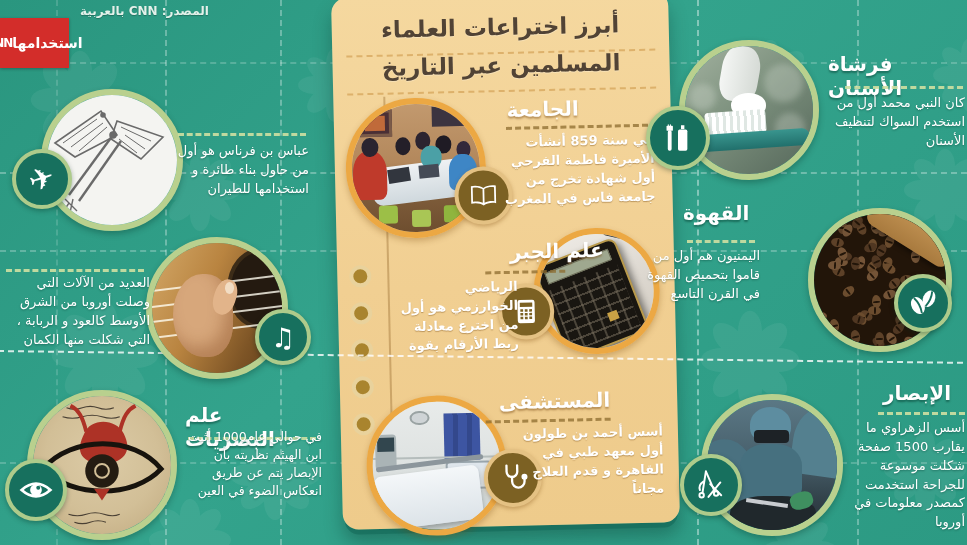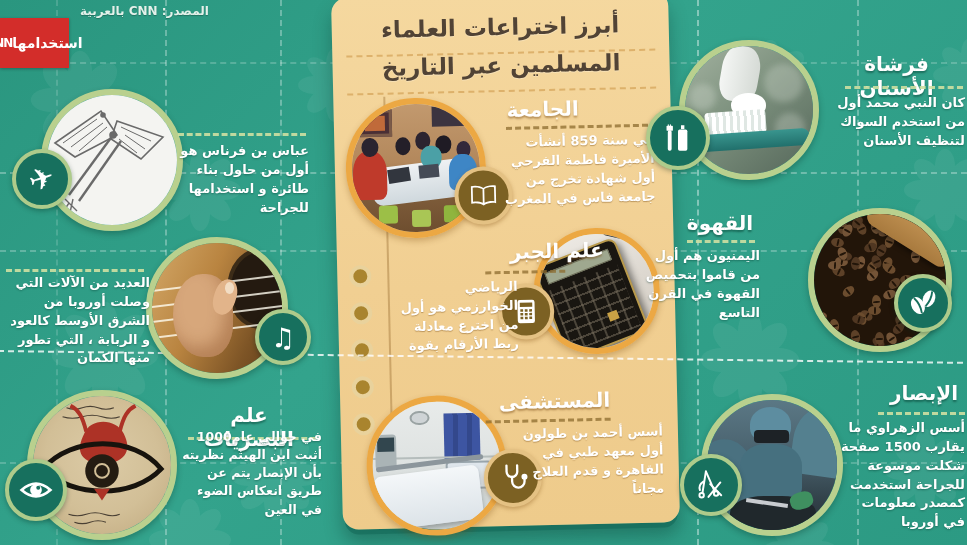--- a/index.html
+++ b/index.html
@@ -43,24 +43,24 @@
 
   
   .pc { position:absolute; border-radius:50%; overflow:hidden; }
   .ring-orange { border:6px solid #eca843; box-shadow:0 3px 6px rgba(120,70,10,.3); }
   .ring-green  { border:6px solid #b9d08e; box-shadow:0 3px 6px rgba(0,40,30,.3); z-index:4; }
   .ic { position:absolute; border-radius:50%; display:flex; align-items:center; justify-content:center; }
   .ic-brown { background:#7c6123; border:4px solid #e4c183; box-shadow:0 2px 4px rgba(120,70,10,.35); }
   .ic-green { background:#17705e; border:4px solid #aecb8b; box-shadow:0 2px 5px rgba(0,40,30,.35); z-index:5; }
 
   
-  .g-title { position:absolute; z-index:4; color:#fff; font-weight:bold; font-size:20px; text-align:center;
+  .g-title { position:absolute; z-index:4; color:#fff; font-weight:bold; font-size:20px; text-align:left;
     text-shadow:0 2px 2px rgba(0,50,40,.45); }
   .g-dash { position:absolute; z-index:4; height:0; border-top:3px dashed #cfe0a2; opacity:.9; }
-  .g-body { position:absolute; z-index:4; color:#fff; font-weight:bold; font-size:13px; line-height:1.45;
+  .g-body { position:absolute; z-index:4; color:#fff; font-weight:normal; font-size:13px; line-height:1.45;
     text-align:right; text-shadow:0 1px 2px rgba(0,50,40,.4); }
 
   #crossline { position:absolute; left:-12px; top:356px; width:995px; height:0; z-index:3;
     border-top:2px dashed rgba(255,255,255,.8); transform:rotate(.7deg); }
 
   
   .ph { position:absolute; inset:0; }
   .ph div { position:absolute; }
 
   .ph-class { background:linear-gradient(180deg,#c2996e 0%,#b3885c 45%,#7e5c3a 72%,#6e4e2f 100%); }
@@ -175,21 +175,21 @@
   #opt-body  { left:182px; top:428px; width:140px; font-size:12.5px; }
 
   #tb-photo { left:679px; top:40px; width:140px; height:140px; }
   #tb-icon  { left:646px; top:106px; width:64px; height:64px; }
   #tb-title { left:828px; top:52px; width:137px; }
   #tb-dash  { left:845px; top:86px; width:118px; }
   #tb-body  { left:818px; top:94px; width:147px; }
 
   #cof-photo { left:808px; top:208px; width:144px; height:144px; }
   #cof-icon  { left:894px; top:274px; width:58px; height:58px; }
-  #cof-title { left:683px; top:211px; width:74px; }
+  #cof-title { left:683px; top:201px; width:74px; }
   #cof-dash  { left:687px; top:240px; width:68px; }
   #cof-body  { left:645px; top:247px; width:115px; }
 
   #sur-photo { left:701px; top:394px; width:142px; height:142px; }
   #sur-icon  { left:680px; top:454px; width:62px; height:62px; }
   #sur-title { left:883px; top:381px; width:82px; }
   #sur-dash  { left:878px; top:412px; width:87px; }
   #sur-body  { left:836px; top:419px; width:129px; }
 
   .glyph { color:#fff; line-height:1; }
@@ -338,39 +338,39 @@
         <path d="M18 104 L30 116 M22 108 L14 120 M26 104 L22 122" stroke-width="1.4"></path>
         <circle cx="66" cy="40" r="3" fill="#6a6a6a"></circle>
           <circle cx="56" cy="20" r="2" fill="#6a6a6a"></circle>
       </svg>
     </div>
   </div>
   <div class="ic ic-green" id="fly-icon">
     <span class="glyph" style="font-size:30px;transform:rotate(-18deg)">✈</span>
   </div>
   <div class="g-dash" id="fly-dash"></div>
-  <div class="g-body" dir="rtl" id="fly-body">عباس بن فرناس هو أول من حاول بناء طائرة و استخدامها للجراحة</div>
+  <div class="g-body" dir="rtl" id="fly-body">عباس بن فرناس هو أول من حاول بناء طائرة و استخدامها للطيران</div>
 
   <div class="pc ring-green" id="mus-photo">
     <div class="ph ph-oud">
       <div class="rosette"></div>
       <div class="s" style="top:30%"></div>
         <div class="s" style="top:42%"></div>
       <div class="s" style="top:54%"></div>
         <div class="s" style="top:66%"></div>
       <div class="hand"></div>
         <div class="finger"></div>
         <div class="nail"></div>
     </div>
   </div>
   <div class="ic ic-green" id="mus-icon">
     <span class="glyph" style="font-size:27px">♫</span>
   </div>
   <div class="g-dash" id="mus-dash"></div>
-  <div class="g-body" dir="rtl" id="mus-body">العديد من الآلات التي وصلت أوروبا من الشرق الأوسط كالعود و الربابة ، التي تطور منها الكمان</div>
+  <div class="g-body" dir="rtl" id="mus-body">العديد من الآلات التي وصلت أوروبا من الشرق الأوسط كالعود و الربابة ، التي شكلت منها الكمان</div>
 
   <div class="pc ring-green" id="opt-photo">
     <div class="ph ph-eyed">
       <svg viewBox="0 0 140 140" width="100%" height="100%">
         <g stroke="#4a4034" stroke-width="1.1" fill="none">
           <path d="M34 12 q8 3 16 0 q8 -3 16 0 q8 3 16 0"></path>
             <path d="M30 21 q10 3 20 0 q10 -3 20 0 q10 3 18 0"></path>
           <path d="M36 120 q9 3 18 0 q9 -3 18 0 q9 3 16 0"></path>
             <path d="M42 128 q8 3 16 0 q8 -3 16 0"></path>
         </g>

